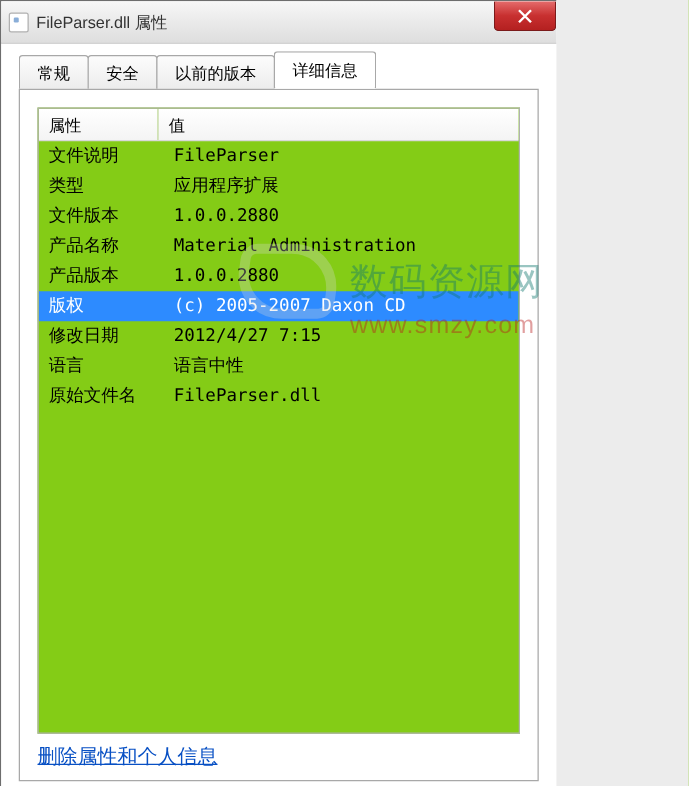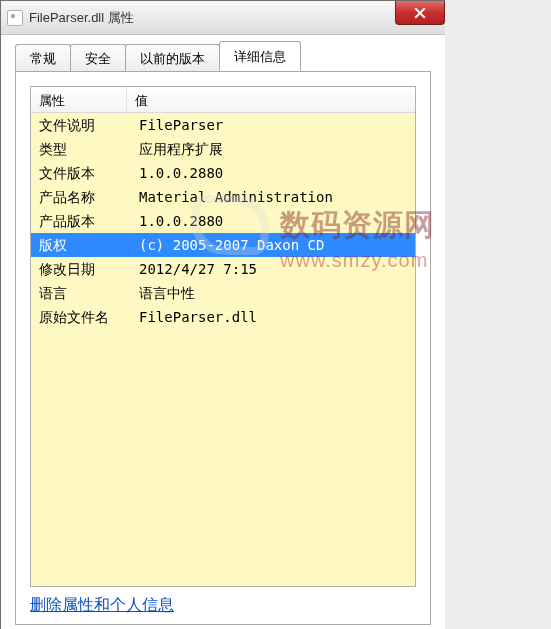--- a/index.html
+++ b/index.html
@@ -109,21 +109,21 @@
       background: #fff;
       position: relative;
       display: flex;
       flex-direction: column;
       padding: 14px 14px 8px 14px;
     }
     
     .listview {
       border: 1px solid #b0b0b0;
       flex: 1;
-      background: #fef9c3;
+      background: #84cc16;
       display: flex;
       flex-direction: column;
       overflow: hidden;
     }
     .lv-header {
       display: flex;
       height: 26px;
       border-bottom: 1px solid #d8d8d8;
       font-size: 13px;
     }
@@ -186,23 +186,23 @@
       width: 80px; height: 60px;
       border: 8px solid #d8d8d8;
       border-radius: 12px 40px 12px 40px;
       transform: skewX(-8deg);
       position: relative;
       margin-right: 4px;
       opacity: 0.7;
     }
     .wm-text {
       font-size: 30px;
-      font-weight: 700;
+      font-weight: 400;
       font-family: "Microsoft YaHei", sans-serif;
-      color: #7f1d1d;
+      color: #0f766e;
       letter-spacing: 1px;
     }
     .wm-url {
       font-size: 20px;
       font-family: Arial, sans-serif;
       color: #b91c1c;
       letter-spacing: 1px;
       position: relative; left: 150px; top: -6px;
     }
   </style>

